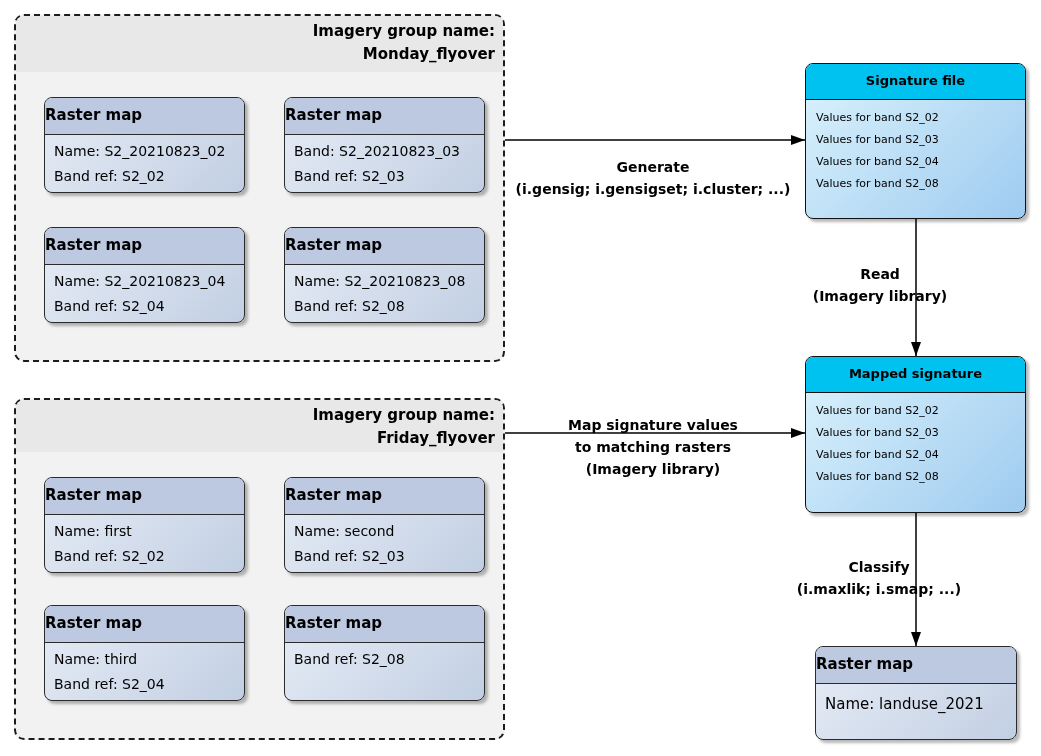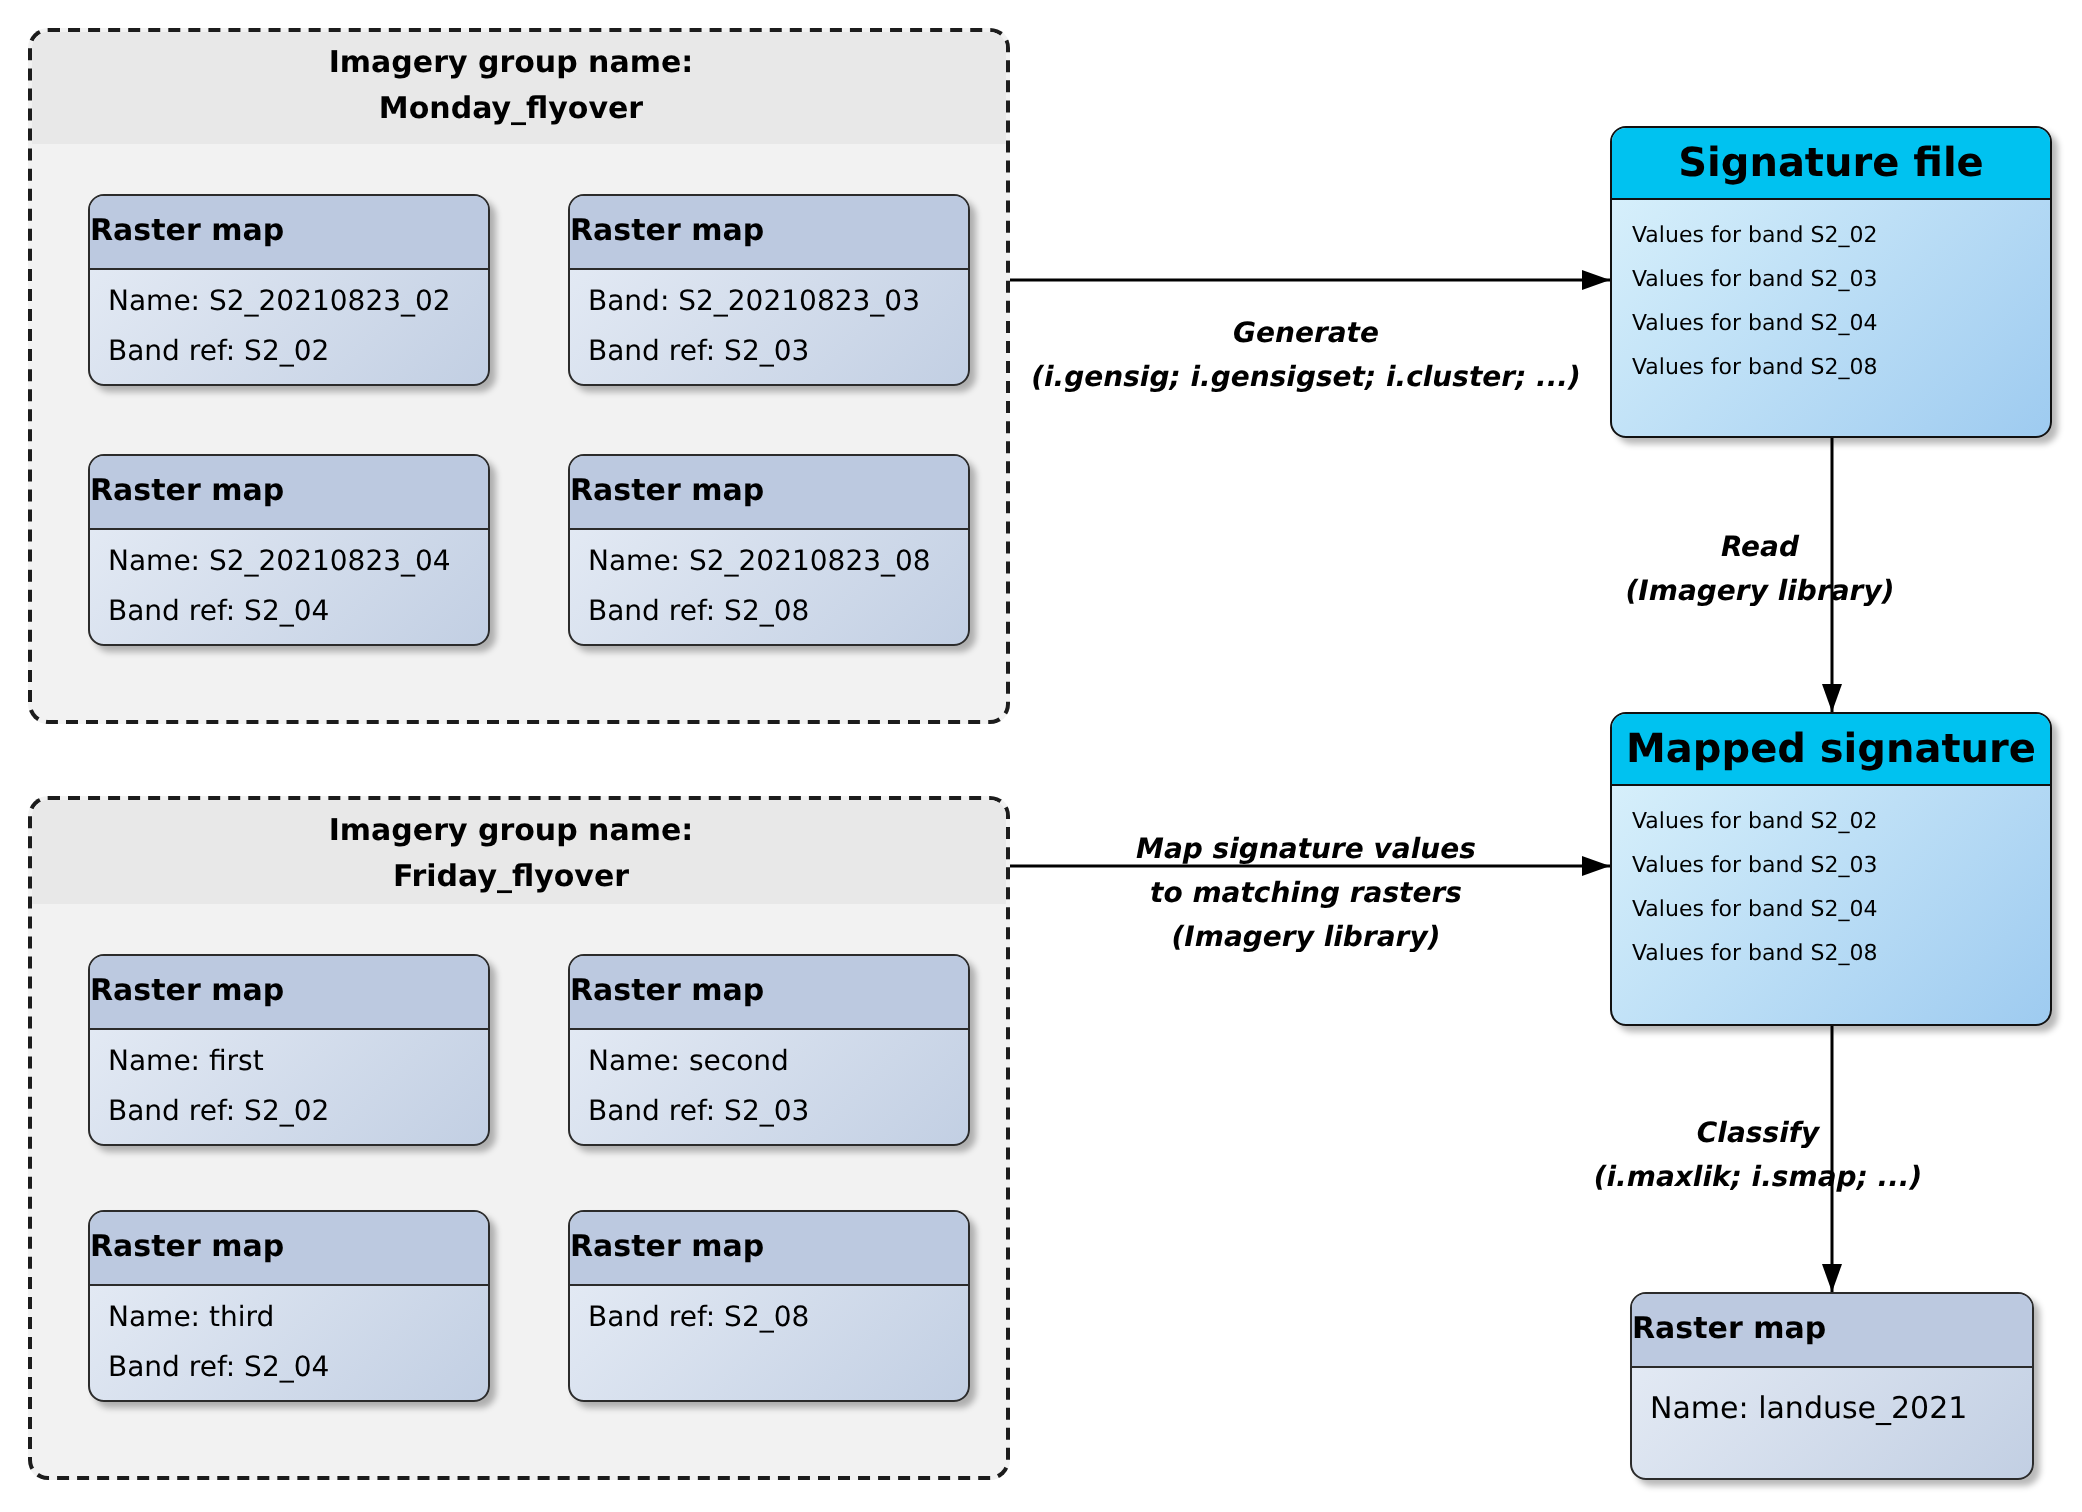--- a/index.html
+++ b/index.html
@@ -10,21 +10,21 @@
   
   .igroup{
     position:absolute;box-sizing:border-box;
     border:2px dashed #1c1c1c;border-radius:10px;
     background:var(--group-body,#f2f2f2);
   }
   .igroup-band{
     box-sizing:border-box;width:100%;
     background:var(--group-band,#e8e8e8);
     border-radius:8px 8px 0 0;
-    text-align:center;font-weight:bold;font-size:15px;line-height:23px;
+    text-align:right;font-weight:bold;font-size:15px;line-height:23px;
     padding:4px 8px 0 0;
   }
   
   .rbox{
     position:absolute;box-sizing:border-box;width:201px;height:96px;
     border:1px solid #2b2b2b;border-radius:8px;
     background:linear-gradient(135deg,#e7edf6 0%,#c2cfe3 100%);
     box-shadow:3px 3px 3px rgba(0,0,0,0.28);
     overflow:hidden;
   }
@@ -36,28 +36,28 @@
   .rbox-b{padding:4px 9px 0 9px;font-size:14px;line-height:25px;}
   
   .sbox{
     position:absolute;box-sizing:border-box;width:221px;
     border:1px solid #111;border-radius:8px;
     background:linear-gradient(135deg,#dcf3fc 0%,#9ecbf0 100%);
     box-shadow:3px 3px 3px rgba(0,0,0,0.28);
     overflow:hidden;
   }
   .sbox-h{
-    height:35px;line-height:34px;text-align:center;font-weight:bold;font-size:20px;
+    height:35px;line-height:34px;text-align:center;font-weight:bold;font-size:13px;
     background:var(--cyan-header,#00c2f0);
     border-bottom:1px solid #111;
   }
   .sbox-b{padding:7px 10px 0 10px;font-size:11px;line-height:22px;}
   
   .albl{
-    position:absolute;text-align:center;font-weight:bold;font-style:italic;
+    position:absolute;text-align:center;font-weight:bold;
     font-size:14px;line-height:22px;white-space:nowrap;
   }
   #arrow-layer{position:absolute;left:0;top:0;pointer-events:none;}
 </style>
 </head>
 <body>
 
 <div id="canvas">
 
   <svg id="arrow-layer" width="1041" height="756" viewBox="0 0 1041 756">

